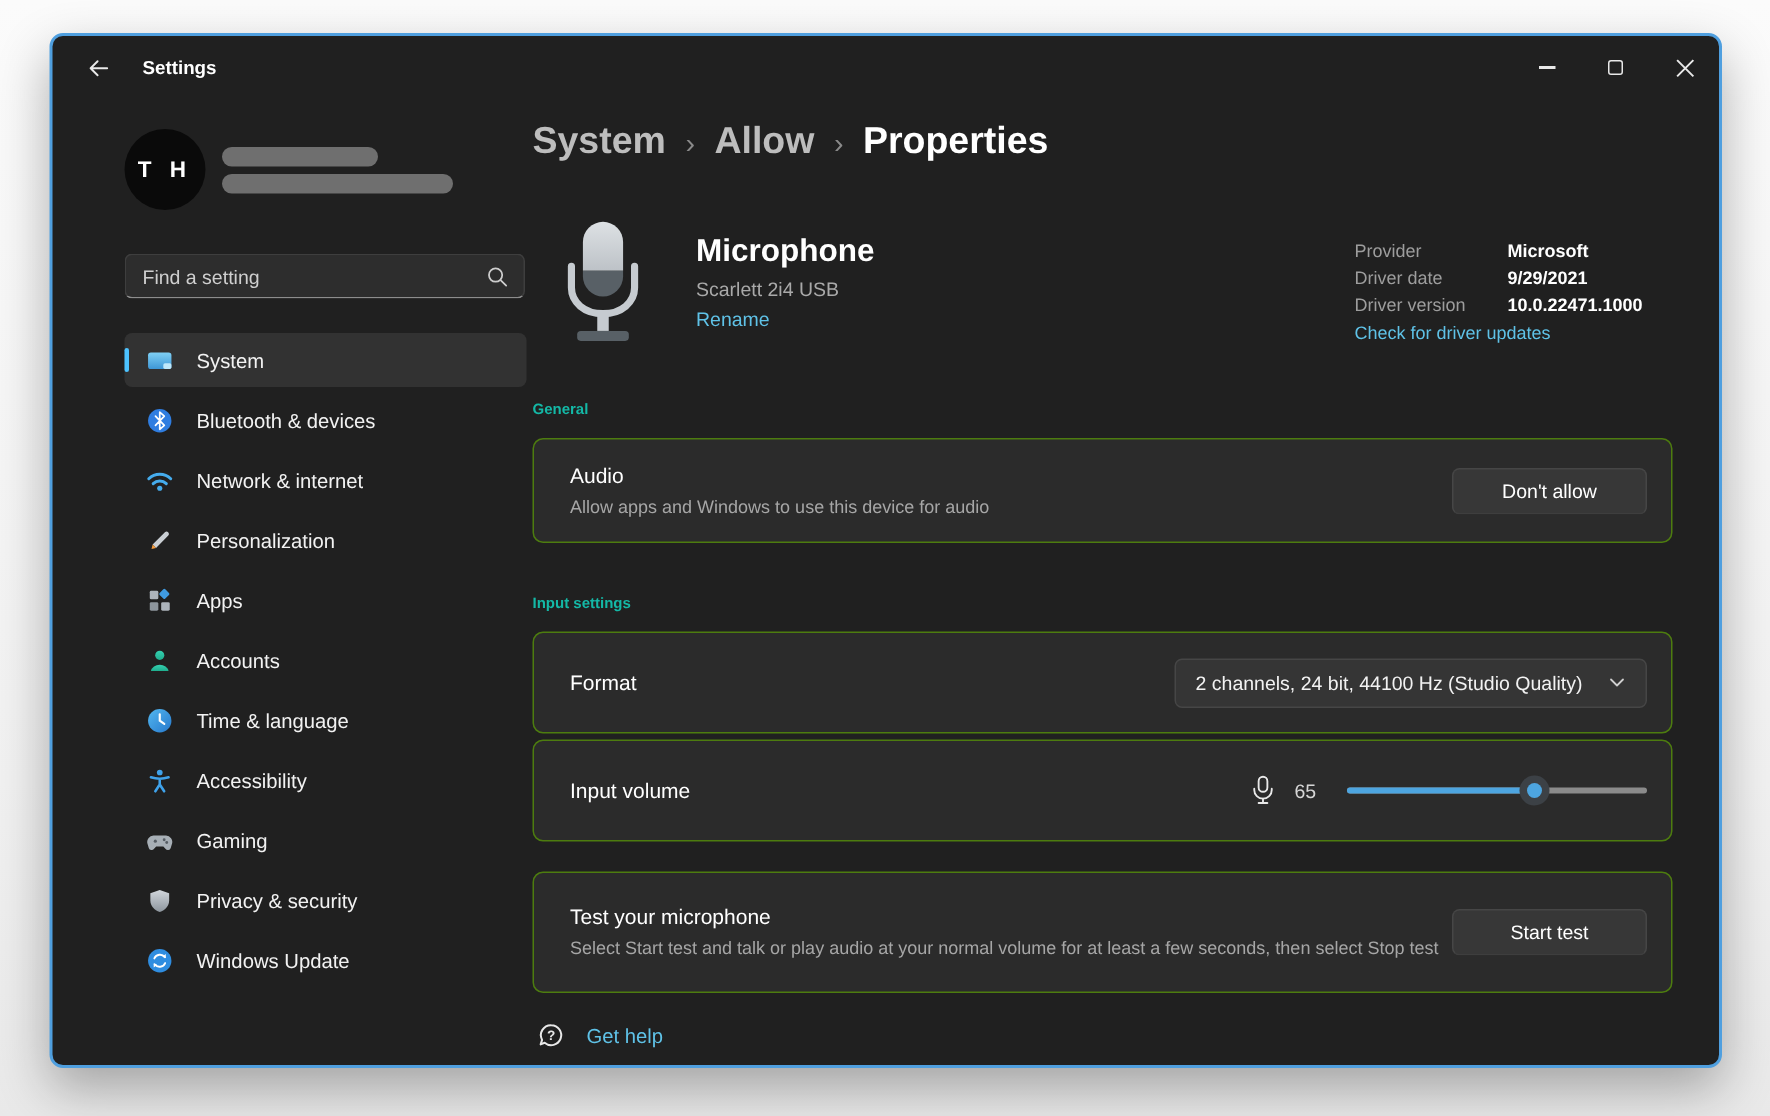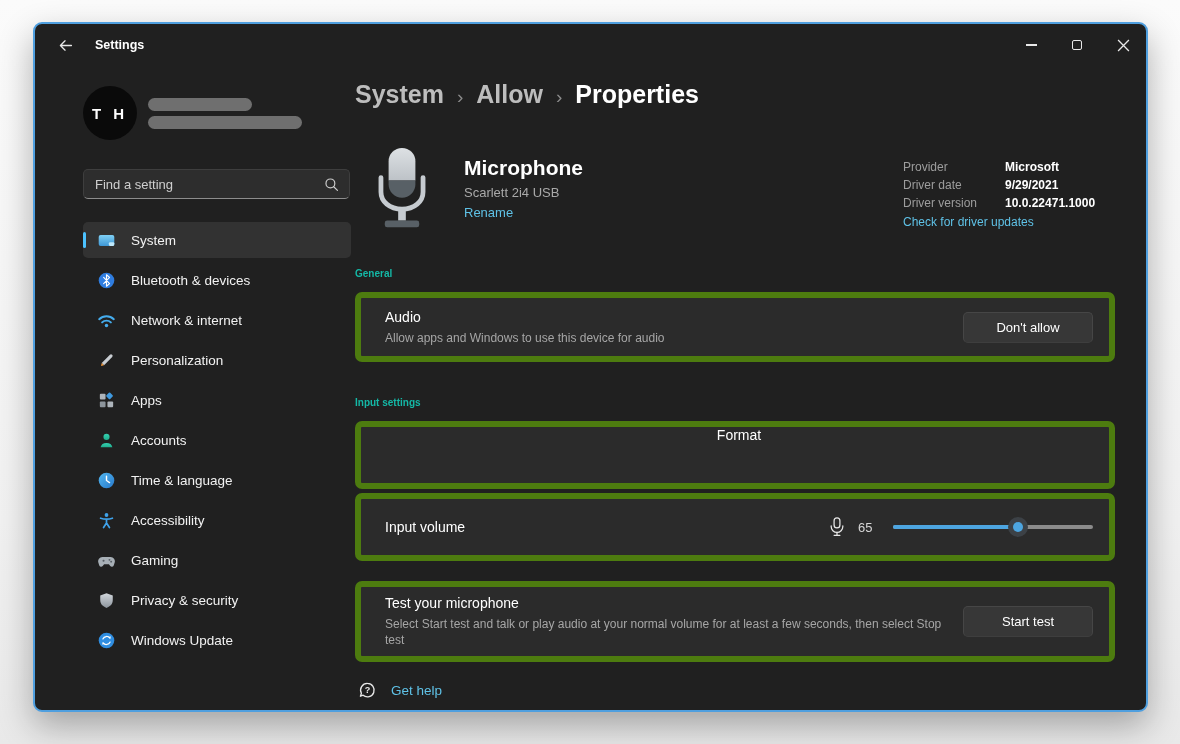--- a/index.html
+++ b/index.html
@@ -62,21 +62,21 @@
   .link{ color:var(--link,#5fc2e7); cursor:pointer; }
   .device-rename{ font-size:13px; margin-top:5px; display:inline-block; }
   .driver-block{ margin-left:auto; padding-top:14px; width:212px; }
   .driver-grid{ display:grid; grid-template-columns:88px auto; column-gap:14px; row-gap:4px; font-size:12px; }
   .drv-label{ color:#9d9d9d; }
   .drv-value{ color:#ffffff; font-weight:700; }
   .driver-link{ font-size:12px; margin-top:5px; display:inline-block; }
   .section-title{ position:absolute; left:320px; font-size:10px; font-weight:700; color:#14b8a6; }
   .card{
     position:absolute; left:320px; width:760px;
-    background:#2b2b2b; border:6px solid #4d7c0f; border-radius:7px;
+    background:#2b2b2b; border:1px solid #4d7c0f; border-radius:7px;
     display:flex; align-items:center; padding:0 16px 0 24px;
   }
   .card-text .card-title{ font-size:14px; color:#ffffff; }
   .card-text .card-desc{ font-size:12px; color:#a6a6a6; margin-top:5px; line-height:16px; }
   .card-text{ flex:1; }
   .btn{
     min-width:130px; height:31px; padding:0 14px;
     background:#373737; border:1px solid #464646; border-bottom-color:#3e3e3e;
     border-radius:5px; color:#ffffff; font-size:13px; font-family:"Liberation Sans", sans-serif;
     display:flex; align-items:center; justify-content:center; cursor:pointer;
@@ -323,23 +323,29 @@
   <div class="card" style="top:268px; height:70px;">
     <div class="card-text">
       <div class="card-title">Audio</div>
       <div class="card-desc">Allow apps and Windows to use this device for audio</div>
     </div>
     <button class="btn">Don't allow</button>
   </div>
 
   <div class="section-title" style="top:373px;">Input settings</div>
 
-  <div class="card" style="top:397px; height:68px;flex-direction:column;">
+  <div class="card" style="top:397px; height:68px;">
     <div class="card-text">
       <div class="card-title">Format</div>
+    </div>
+    <div class="dropdown">
+      <span>2 channels, 24 bit, 44100 Hz (Studio Quality)</span>
+      <svg width="12" height="12" viewBox="0 0 12 12">
+        <path d="M2 4 L6 8 L10 4" stroke="#cfcfcf" stroke-width="1.2" fill="none" stroke-linecap="round" stroke-linejoin="round"></path>
+      </svg>
     </div>
   </div>
 
   <div class="card" style="top:469px; height:68px;">
     <div class="card-text">
       <div class="card-title">Input volume</div>
     </div>
     <span class="vol-icon">
       <svg width="20" height="24" viewBox="0 0 24 26">
         <rect x="8.5" y="2" width="7" height="12" rx="3.5" fill="none" stroke="#e8e8e8" stroke-width="1.5"></rect>

